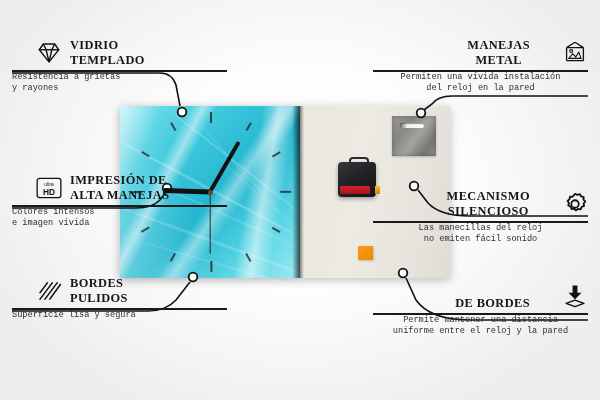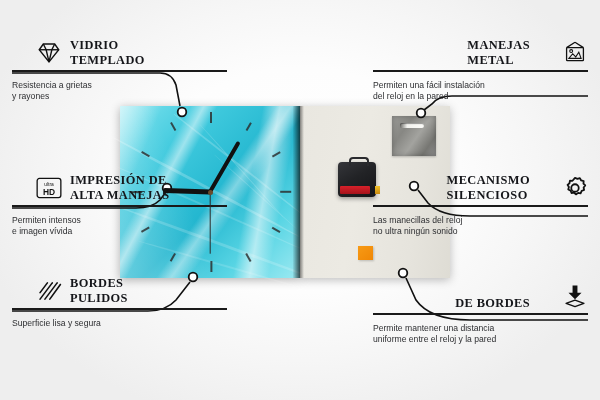--- a/index.html
+++ b/index.html
@@ -71,28 +71,28 @@
     border:2px solid #2a2b2e;border-bottom:none;border-radius:4px 4px 0 0;background:transparent;}
   #battery{position:absolute;left:2px;bottom:3px;width:30px;height:8px;
     background:linear-gradient(180deg,#d8212a,#a5121b);border-radius:1px;}
   #battery-tip{position:absolute;right:-4px;bottom:3px;width:5px;height:8px;
     background:linear-gradient(180deg,#f0c028,#c98a10);}
   #foam-spacer{position:absolute;left:58px;bottom:18px;width:15px;height:14px;
     background:linear-gradient(140deg,#f79a15,#f08705);box-shadow:1px 1px 2px rgba(0,0,0,.2);}
   
   .callout{position:absolute;width:215px;}
   .callout.left{text-align:left;}
-  .callout.right{text-align:left;}
+  .callout.right{text-align:center;}
   .cl-head{display:flex;align-items:center;gap:8px;}
   .callout.right .cl-head{justify-content:flex-end;}
   .cl-title{font-size:12.4px;font-weight:bold;color:#15161a;letter-spacing:.4px;line-height:1.18;
             font-family:"Liberation Serif",serif;}
   .cl-rule{height:1.4px;background:#1a1a1a;margin-top:3px;}
-  .cl-sub{font-size:8.6px;color:#2d2e31;line-height:1.35;margin-top:8px;
-          font-family:Liberation Sans, sans-serif;}
+  .cl-sub{font-size:8.6px;color:#2d2e31;line-height:1.35;margin-top:0;
+          font-family:Liberation Mono, monospace;}
   .cl-icon{width:26px;height:26px;flex:0 0 26px;color:#111;padding-left:24px;}
   .cl-icon svg{display:block;width:100%;height:100%;}
   #wires{position:absolute;left:0;top:0;width:600px;height:400px;pointer-events:none;}
 </style>
 </head>
 <body>
 
 <div id="stage">
 
   <div id="product">
@@ -190,21 +190,21 @@
           <text x="17" y="24" font-family="Liberation Sans, sans-serif" font-size="11" font-weight="bold" text-anchor="middle" fill="currentColor">HD</text>
         </svg>
       </span>
       <span class="cl-title">
         <span>IMPRESIÓN DE</span><br>
         <span>ALTA MANEJAS</span>
       </span>
     </div>
     <div class="cl-rule"></div>
     <div class="cl-sub">
-      <span>Permiten intensos</span><br>
+      <span>Colores intensos</span><br>
       <span>e imagen vívida</span>
     </div>
   </div>
 
   <div class="callout left" style="left:12px;top:276px;">
     <div class="cl-head">
       <span class="cl-icon">
         <svg viewBox="0 0 32 32">
             <g stroke="currentColor" stroke-width="2" fill="none" stroke-linecap="round">
           <path d="M5 26 L20 6"></path>
@@ -237,44 +237,44 @@
           <path d="M17 2 L6 9 M17 2 L28 9"></path>
           <rect x="6" y="9" width="22" height="17" rx="1"></rect>
           <path d="M9 23 L14 17 L18 21 L22 15 L25 23 Z" stroke-width="1.4"></path>
           <circle cx="12" cy="13.5" r="1.9" stroke-width="1.4"></circle>
         </g>
           </svg>
       </span>
     </div>
     <div class="cl-rule"></div>
     <div class="cl-sub">
-      <span>Permiten una fácil instalación</span><br>
+      <span>Permiten una vívida instalación</span><br>
       <span>del reloj en la pared</span>
     </div>
   </div>
 
-  <div class="callout right" style="left:373px;top:173px;">
+  <div class="callout right" style="left:373px;top:189px;">
     <div class="cl-head">
       <span class="cl-title">
         <span>MECANISMO</span><br>
         <span>SILENCIOSO</span>
       </span>
       <span class="cl-icon">
         <svg viewBox="0 0 32 32">
             <g fill="none" stroke="currentColor" stroke-width="2.2">
           <path d="M16 3.5 l3 1.3 3-1 1.6 2.9 3.1 .7 -.3 3.2 2.2 2.3 -2 2.5 .6 3.1 -3 1.1 -1.3 2.9 -3.1 -.5 -2.6 1.9 -2.4 -2.1 -3.1 .4 -1.1 -3 -2.9 -1.3 .8 -3.1 -1.7 -2.7 2.4 -2 .6-3.1 3.1 .1z" stroke-linejoin="round"></path>
           <circle cx="16" cy="16" r="4.6"></circle>
         </g>
           </svg>
       </span>
     </div>
     <div class="cl-rule"></div>
     <div class="cl-sub">
       <span>Las manecillas del reloj</span><br>
-      <span>no ultra ningún sonido</span>
+      <span>no emiten fácil sonido</span>
     </div>
   </div>
 
   <div class="callout right" style="left:373px;top:281px;">
     <div class="cl-head">
       <span class="cl-title">
         <br>
         <span>DE BORDES</span>
       </span>
       <span class="cl-icon">

